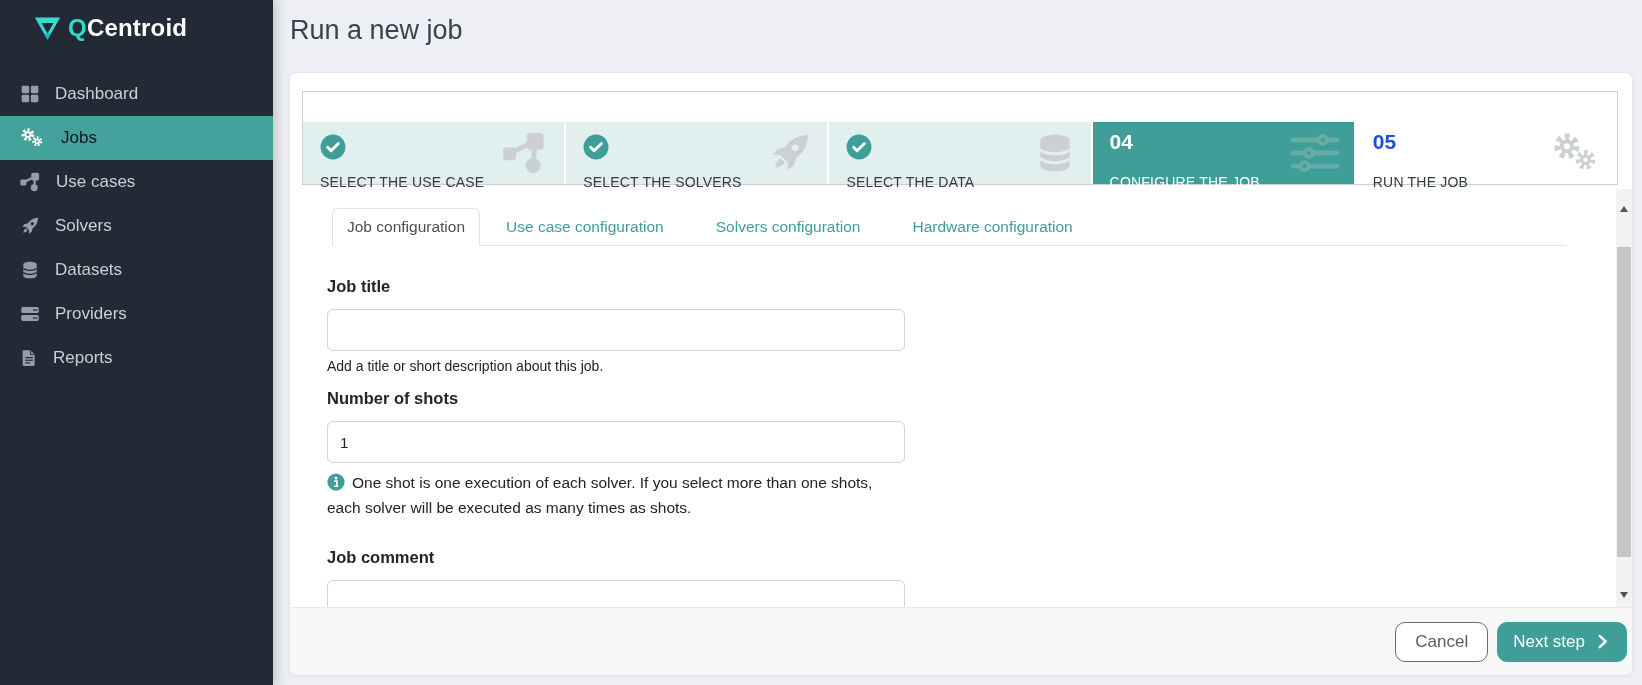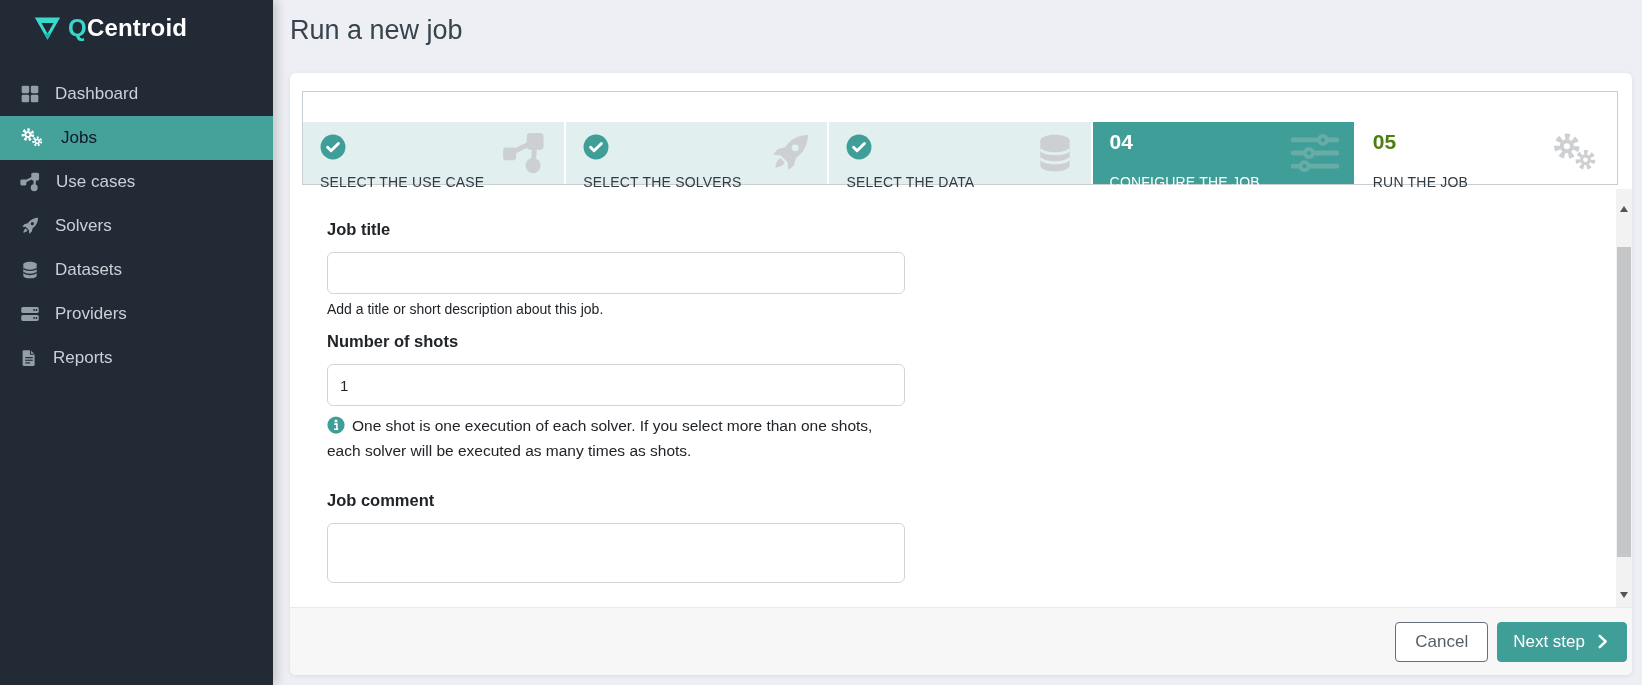--- a/index.html
+++ b/index.html
@@ -48,21 +48,21 @@
   .stepper {
     position:absolute; left:12px; top:18px; right:14px; height:94px;
     border:1px solid #c9ced1; display:flex; background:#fff;
   }
   .step { flex:1 1 0; position:relative; padding:12px 0 0 17px; cursor:pointer;margin-top:30px; }
   .step + .step { border-left:2px solid #fff; }
   .step.done   { background:#e1efee; --cut:#e1efee; }
   .step.active { background:#3f9e98; --cut:#3f9e98; }
   .step.future { background:#ffffff; --cut:#ffffff; }
   .step-badge { position:absolute; left:17px; top:12px; color:#3f9e98; }
-  .step-num   { position:absolute; left:17px; top:8px; font-size:21px; font-weight:bold; color:#4d7c0f; }
+  .step-num   { position:absolute; left:17px; top:8px; font-size:21px; font-weight:bold; color:#1d4ed8; }
   .step.active .step-num { color:#fff; }
   .step-label {
     position:absolute; left:17px; top:52px; font-size:14px;
     letter-spacing:.2px; color:#333b42; white-space:nowrap;
   }
   .step.active .step-label { color:#fff; }
   .step-art { position:absolute; right:14px; top:50%; transform:translateY(-50%); }
   .step.done .step-art, .step.future .step-art { color:#ccd0d2; }
   .step.active .step-art { color:#68aca6; }
 
@@ -110,21 +110,21 @@
     border-left:4px solid transparent; border-right:4px solid transparent; }
   .sb-up   { top:17px;  border-bottom:6px solid #535353; }
   .sb-down { bottom:9px; border-top:6px solid #535353; }
 
   
   .card-footer {
     position:absolute; left:0; right:0; bottom:0; height:68px;
     background:#f7f7f8; border-top:1px solid #e8eaeb; border-radius:0 0 6px 6px;
     display:flex; align-items:center; justify-content:flex-end; gap:9px; padding-right:5px;
   }
-  .btn { height:40px; border-radius:4px; font-family:"Liberation Sans", sans-serif;
+  .btn { height:40px; border-radius:10px; font-family:"Liberation Sans", sans-serif;
     font-size:17px; cursor:pointer; display:inline-flex; align-items:center; }
   .btn-cancel { background:#fff; border:1px solid #666f77; color:#565e66; padding:0 19px; }
   .btn-next { background:#3f9e98; border:1px solid #3f9e98; color:#fff; padding:0 15px; gap:9px; }
   .btn-next .ic { color:#fff; }
 </style>
 </head>
 <body>
 
 <svg width="0" height="0" style="position:absolute">
   <defs>
@@ -309,20 +309,26 @@
         <span class="step-num">05</span>
         <span class="step-label">RUN THE JOB</span>
         <svg class="ic step-art" width="52" height="44" viewBox="0 0 30 26">
           <use href="#sym-gear" x="0" y="0" width="18" height="18"></use>
             <use href="#sym-gear" x="13" y="10" width="14" height="14"></use>
         </svg>
       </div>
     </div>
 
     <div class="scroll-area">
+      <div class="tabs">
+        <div class="tab active">Job configuration</div>
+        <div class="tab">Use case configuration</div>
+        <div class="tab">Solvers configuration</div>
+        <div class="tab">Hardware configuration</div>
+      </div>
 
       <div class="form">
         <div class="f-label lbl-title">Job title</div>
         <input class="f-input" type="text" value="" style="">
         <div class="f-help">Add a title or short description about this job.</div>
 
         <div class="f-label lbl-shots">Number of shots</div>
         <input class="f-input" type="text" value="1" style="">
         <div class="f-info"><svg class="ic" width="18" height="18">
               <use href="#sym-info"></use>

